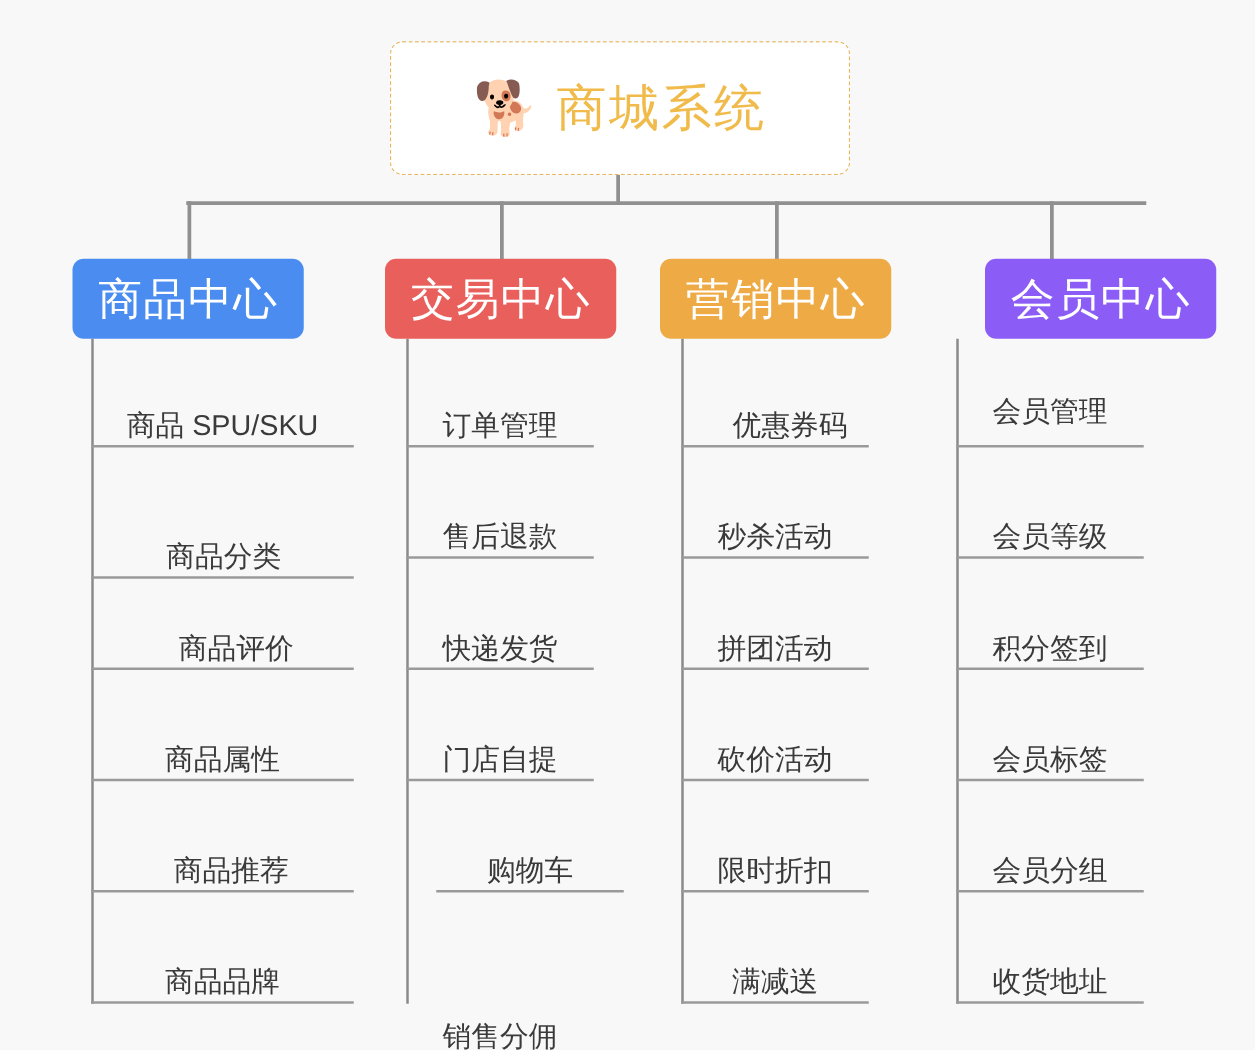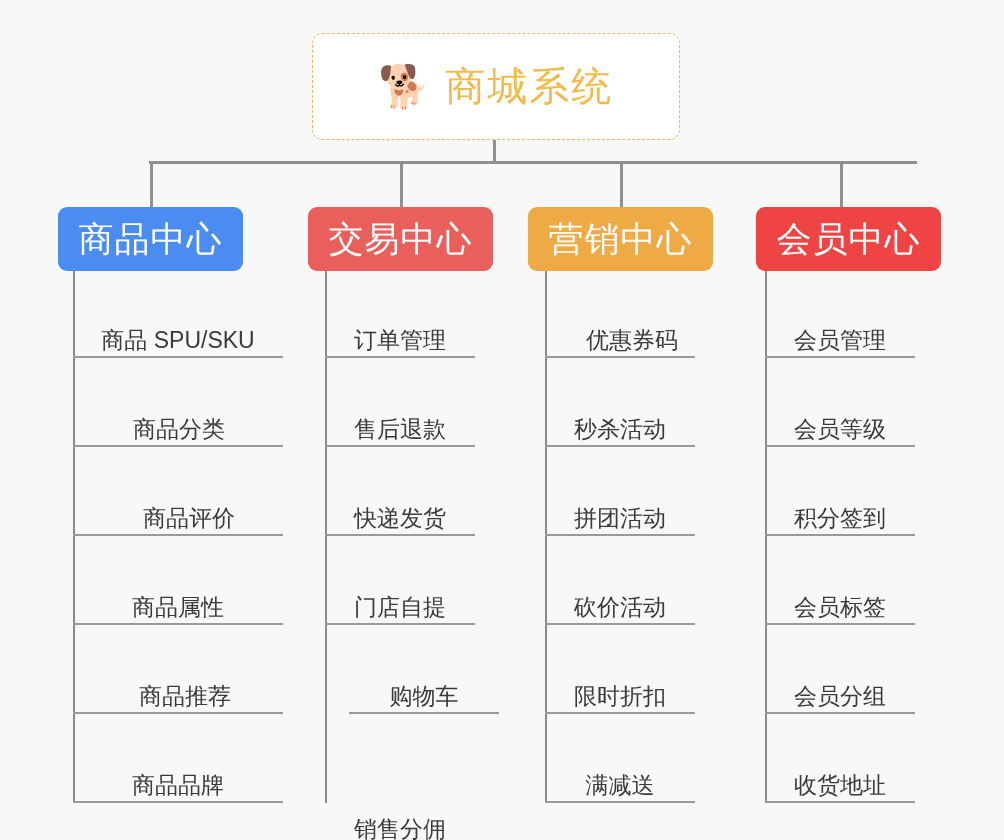--- a/index.html
+++ b/index.html
@@ -128,21 +128,21 @@
 
   <div id="columns">
       <div class="conn conn-drop" style="left: 149.5px;"></div>
       <div class="cat-box" style="left: 58px; background: rgb(74, 140, 240);">
         <span class="cat-label">商品中心</span>
       </div>
       <div class="trunk" style="left: 73px; height: 532px;"></div>
       <div class="leaf" style="left: 73px; top: 306px; width: 210px;">
         <span class="leaf-label">商品 SPU/SKU</span>
       </div>
-      <div class="leaf" style="left: 73px; top: 395px; width: 210px; padding-left: 12px;">
+      <div class="leaf" style="left: 73px; top: 411px; width: 210px; padding-left: 12px;">
         <span class="leaf-label">商品分类</span>
       </div>
       <div class="leaf" style="left: 73px; top: 484px; width: 210px; padding-left: 32px;">
         <span class="leaf-label">商品评价</span>
       </div>
       <div class="leaf" style="left: 73px; top: 573px; width: 210px;">
         <span class="leaf-label">商品属性</span>
       </div>
       <div class="leaf" style="left: 73px; top: 662px; width: 210px; padding-left: 24px;">
         <span class="leaf-label">商品推荐</span>
@@ -190,25 +190,25 @@
       <div class="leaf" style="left: 545px; top: 573px; width: 150px;">
         <span class="leaf-label">砍价活动</span>
       </div>
       <div class="leaf" style="left: 545px; top: 662px; width: 150px;">
         <span class="leaf-label">限时折扣</span>
       </div>
       <div class="leaf" style="left: 545px; top: 751px; width: 150px;">
         <span class="leaf-label">满减送</span>
       </div>
       <div class="conn conn-drop" style="left: 839.5px;"></div>
-      <div class="cat-box" style="left: 756px; background: #ef4444;">
+      <div class="cat-box" style="left: 788px; background: #8b5cf6;">
         <span class="cat-label">会员中心</span>
       </div>
       <div class="trunk" style="left: 765px; height: 532px;"></div>
-      <div class="leaf" style="left: 765px; top: 306px; width: 150px;">
+      <div class="leaf" style="left: 765px; top: 306px; width: 150px; align-items: center;">
         <span class="leaf-label">会员管理</span>
       </div>
       <div class="leaf" style="left: 765px; top: 395px; width: 150px;">
         <span class="leaf-label">会员等级</span>
       </div>
       <div class="leaf" style="left: 765px; top: 484px; width: 150px;">
         <span class="leaf-label">积分签到</span>
       </div>
       <div class="leaf" style="left: 765px; top: 573px; width: 150px;">
         <span class="leaf-label">会员标签</span>

